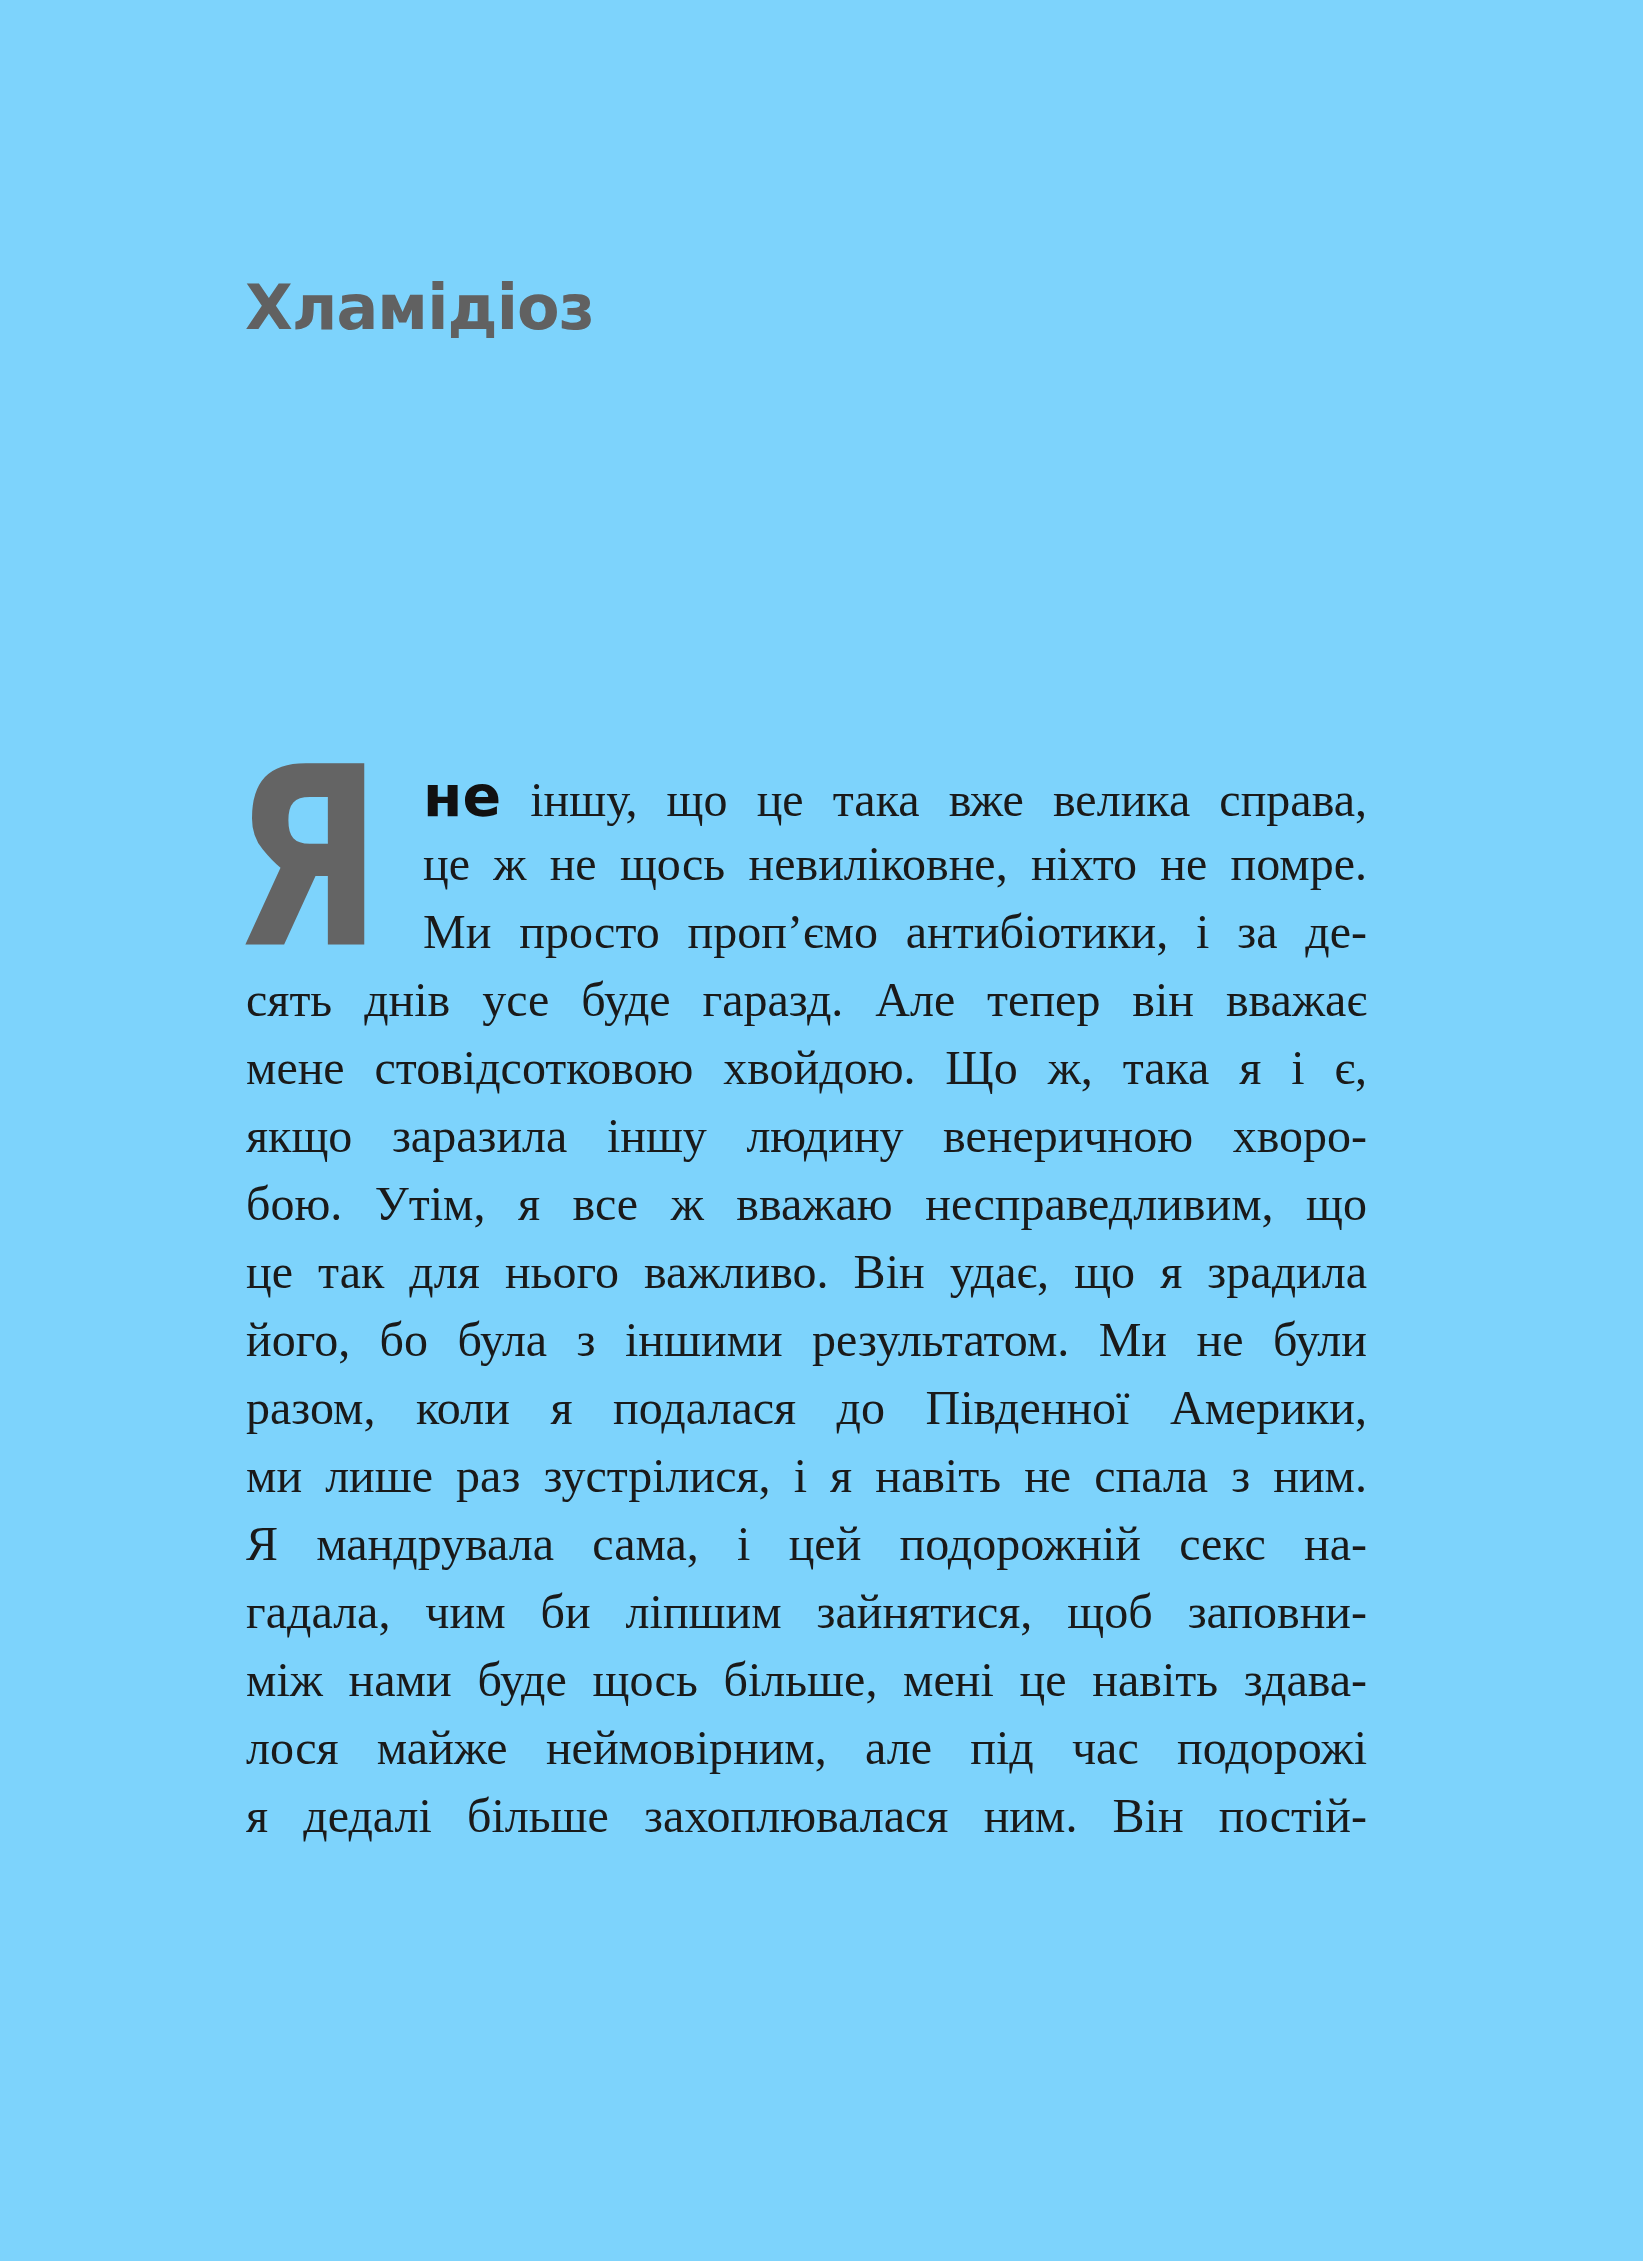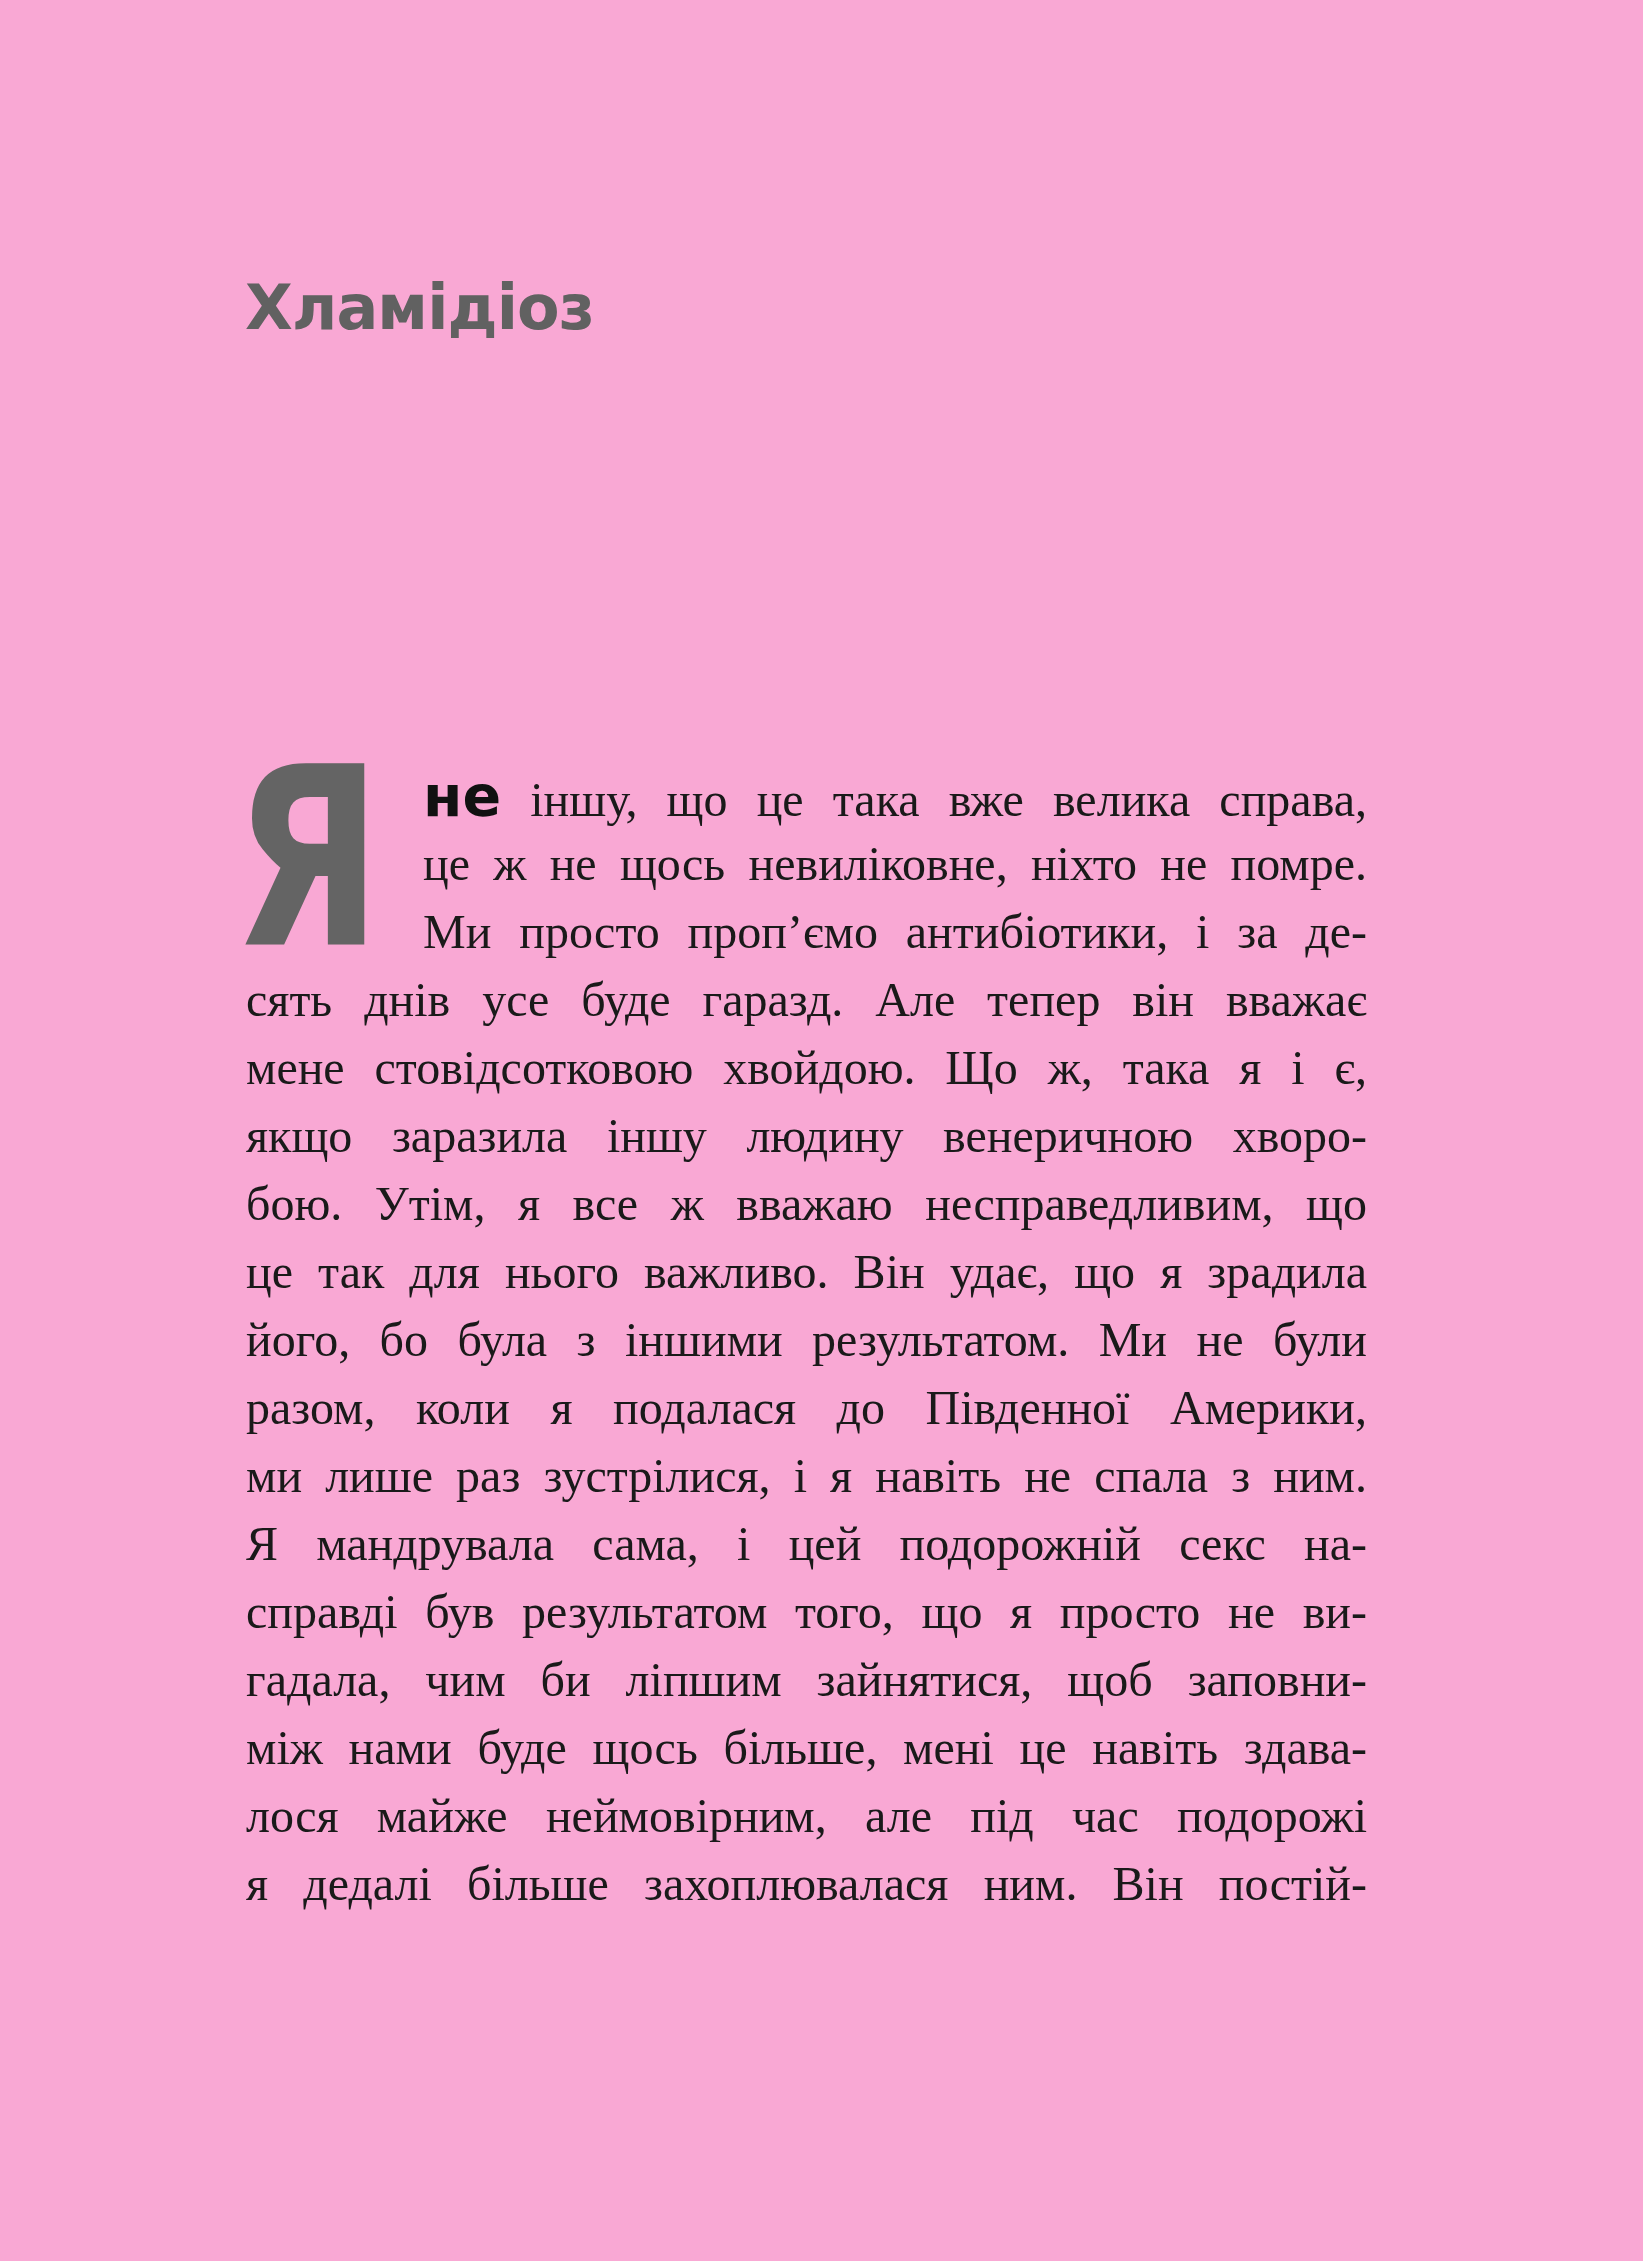--- a/index.html
+++ b/index.html
@@ -11,21 +11,21 @@
       width: 1643px;
       height: 2261px;
       position: relative;
       overflow: hidden;
     }
     .page {
       position: absolute;
       left: 0; top: 0;
       width: 1643px;
       height: 2261px;
-      background: #f9a8d4;
+      background: #7dd3fc;
     }
     .chapter-title {
       position: absolute;
       left: 245px;
       top: 267px;
       margin: 0;
       font-family: "DejaVu Sans", "Liberation Sans", sans-serif;
       font-weight: bold;
       font-size: 62px;
       line-height: 82px;
@@ -87,21 +87,20 @@
     <span class="line indented">Ми просто проп’ємо антибіотики, і за де-</span>
     <span class="line">сять днів усе буде гаразд. Але тепер він вважає</span>
     <span class="line">мене стовідсотковою хвойдою. Що ж, така я і є,</span>
     <span class="line">якщо заразила іншу людину венеричною хворо-</span>
     <span class="line">бою. Утім, я все ж вважаю несправедливим, що</span>
     <span class="line">це так для нього важливо. Він удає, що я зрадила</span>
     <span class="line">його, бо була з іншими результатом. Ми не були</span>
     <span class="line">разом, коли я подалася до Південної Америки,</span>
     <span class="line">ми лише раз зустрілися, і я навіть не спала з ним.</span>
     <span class="line">Я мандрувала сама, і цей подорожній секс на-</span>
-    <span class="line">справді був результатом того, що я просто не ви-</span>
     <span class="line">гадала, чим би ліпшим зайнятися, щоб заповни-</span>
     <span class="line">між нами буде щось більше, мені це навіть здава-</span>
     <span class="line">лося майже неймовірним, але під час подорожі</span>
     <span class="line">я дедалі більше захоплювалася ним. Він постій-</span>
   </div>
 
 </div>
 
 
 </body></html>

